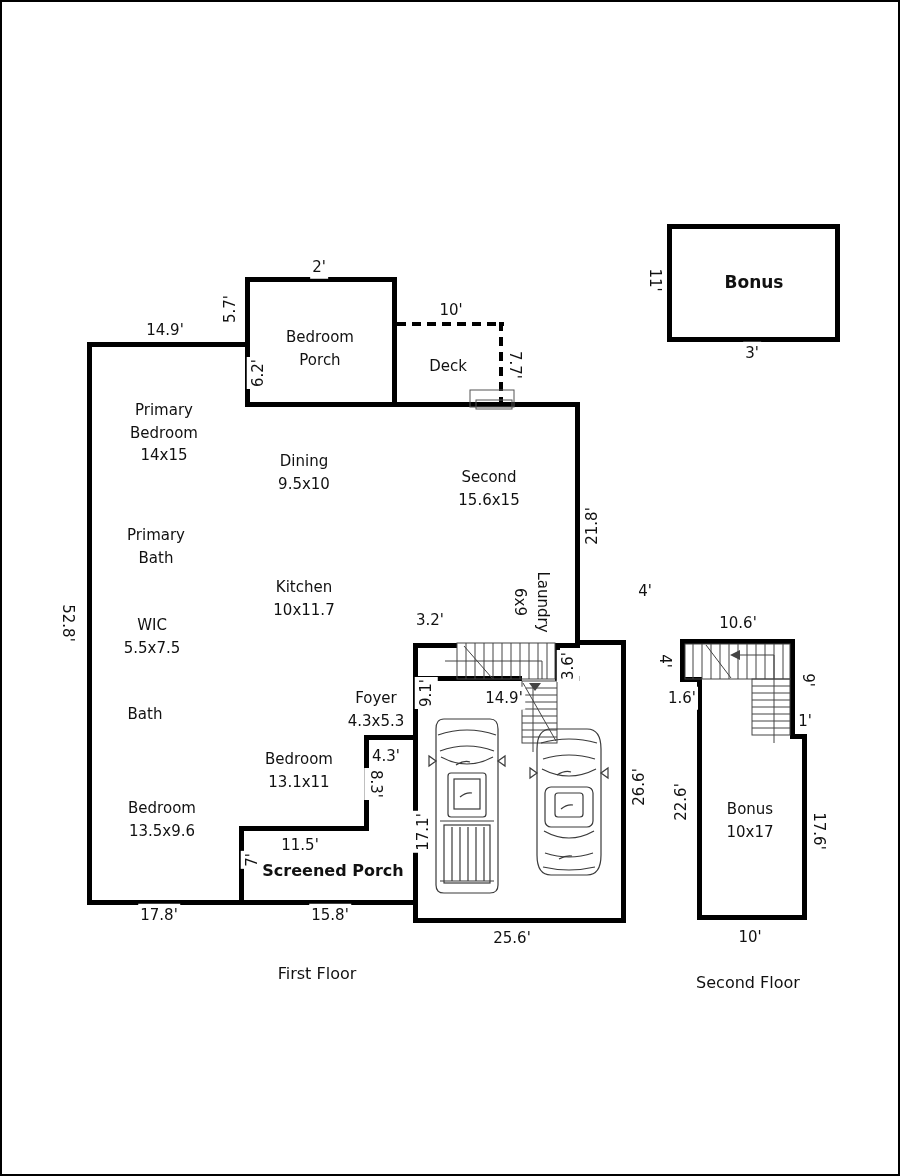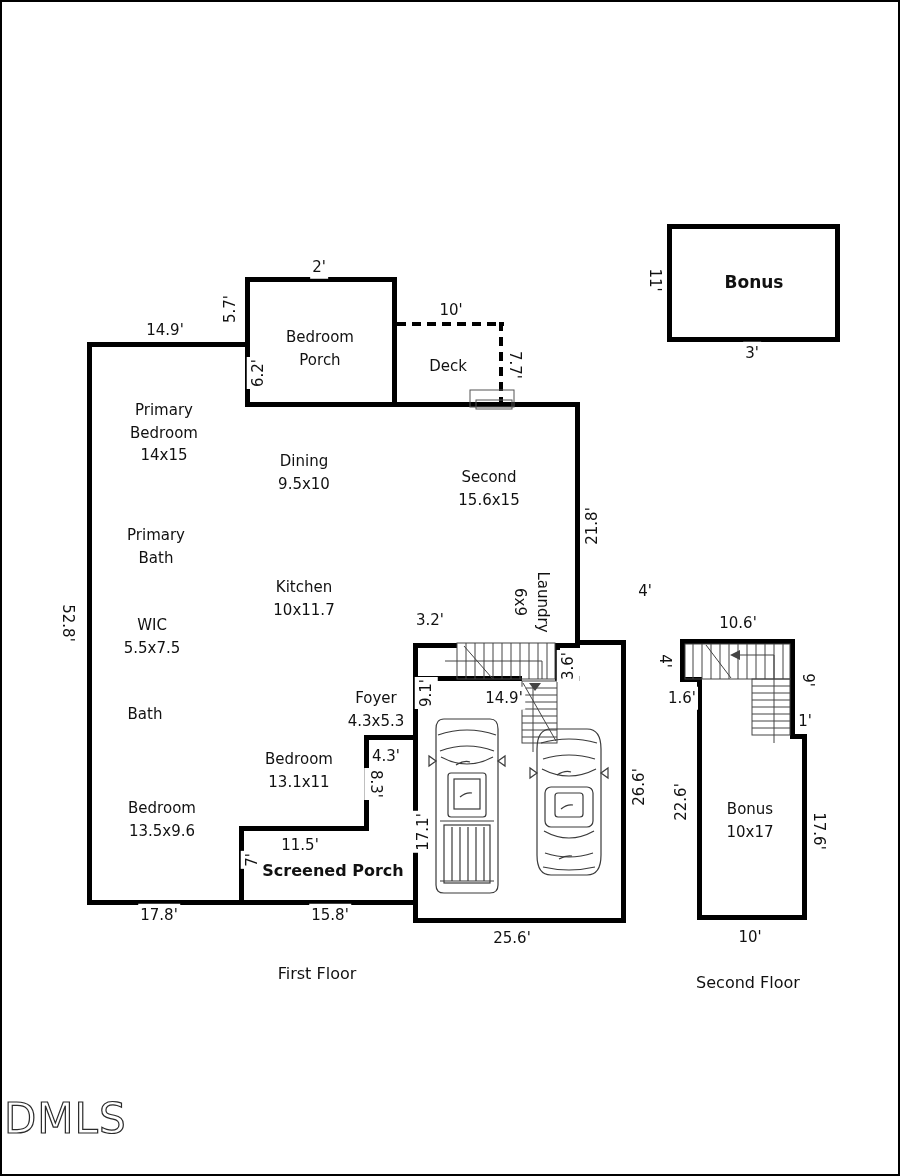--- a/index.html
+++ b/index.html
@@ -230,15 +230,14 @@
   <div class="lbl" style="left:680px;top:696px">1.6'</div>
   <div class="lbl cw" style="left:806px;top:678px">9'</div>
   <div class="lbl" style="left:803px;top:719px">1'</div>
   <div class="lbl ccw" style="left:679px;top:800px">22.6'</div>
   <div class="lbl cw" style="left:817px;top:829px">17.6'</div>
   <div class="lbl" style="left:748px;top:935px">10'</div>
   <div class="lbl" style="left:748px;top:818px">Bonus
 10x17</div>
   <div class="lbl big" style="left:746px;top:981px">Second Floor</div>
 
-  <div class="watermark">DMLS</div>
 
 </div>
 
 </body></html>

